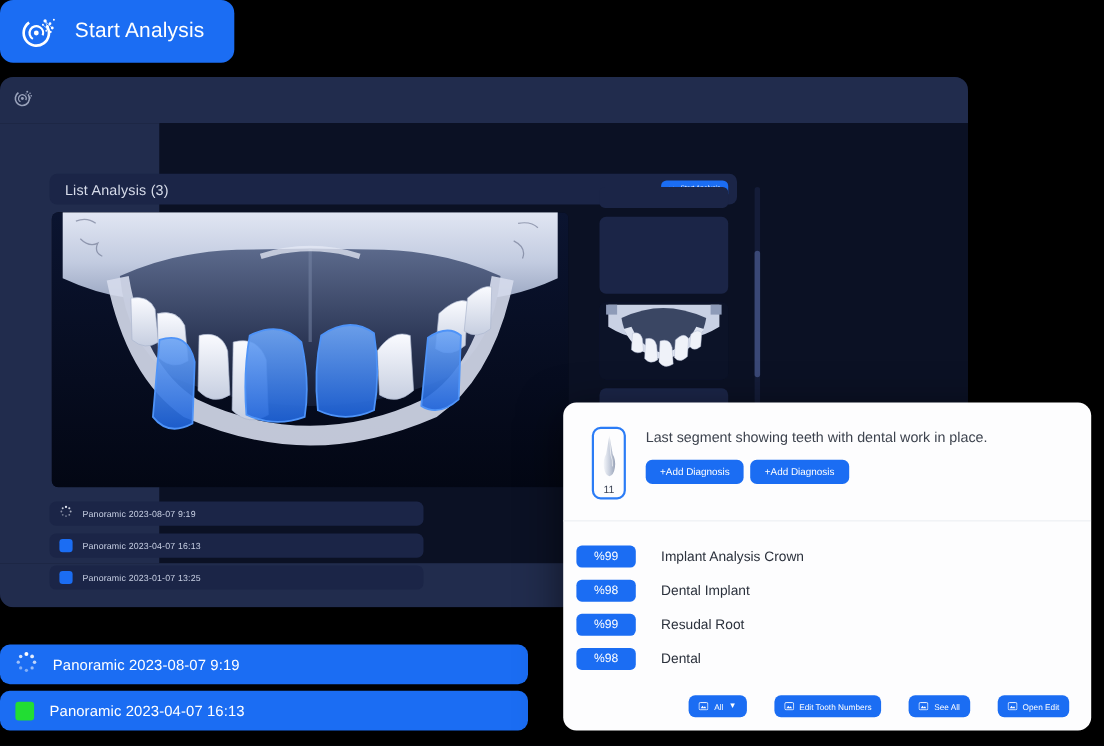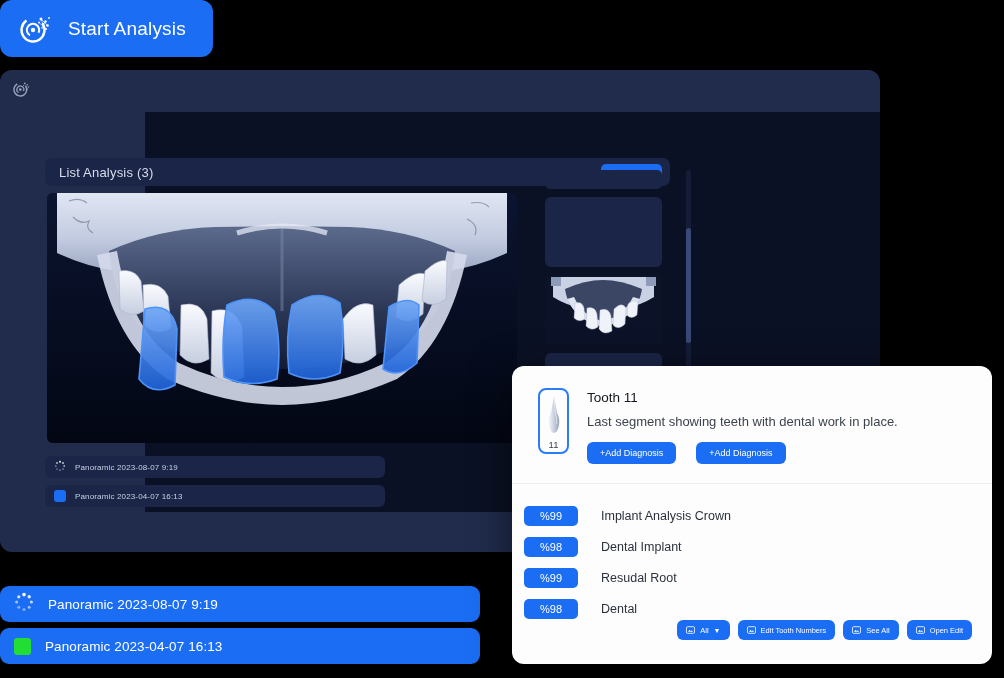--- a/index.html
+++ b/index.html
@@ -115,41 +115,41 @@
   }
   .tooth-chip{
     width:31px;height:66px;border:2px solid #2B7CF6;border-radius:8px;
     display:flex;flex-direction:column;align-items:center;
     justify-content:space-between;padding:5px 0 20px;box-sizing:border-box;flex:none;
   }
   .tooth-chip .num{font-size:9.5px;color:#3B4354;}
   .panel-head .meta{padding-top:2px;}
   .tooth-title{font-size:13.5px;color:#14181F;margin:0 0 9px;font-weight:normal;}
   .tooth-desc{font-size:13px;color:#3D434E;margin:0 0 13px;}
-  .pill-row{display:flex;gap:20px;}
+  .pill-row{display:flex;gap:6px;}
   .pill{
     background:#1B6DF3;color:#fff;border:none;border-radius:6px;
     height:22px;padding:0 13px;font-size:9px;
     font-family:"Liberation Sans",sans-serif;cursor:pointer;
   }
   .divider{height:1px;background:#ECEEF2;margin:19px 0 0;}
 
   .findings{padding:16px 0 0 12px;}
   .finding{display:flex;align-items:center;gap:23px;height:31px;}
   .pct{
     background:#1B6DF3;color:#fff;border-radius:5px;
     width:54px;height:20px;display:flex;align-items:center;justify-content:center;
     font-size:11px;flex:none;
   }
   .fname{font-size:12.5px;color:#2B313C;}
 
   .panel-foot{
-    position:absolute;left:0;bottom:12px;width:480px;height:44px;
+    position:absolute;left:0;bottom:0;width:480px;height:44px;
     display:flex;align-items:center;justify-content:flex-end;
-    gap:8px;padding-right:20px;box-sizing:border-box;
+    gap:25px;padding-right:20px;box-sizing:border-box;
   }
   .fbtn{
     background:#1B6DF3;color:#fff;border:none;border-radius:6px;height:20px;
     display:flex;align-items:center;gap:5px;padding:0 9px;
     font-size:7.5px;font-family:"Liberation Sans",sans-serif;cursor:pointer;
     white-space:nowrap;
   }
   .chev{font-size:7px;line-height:1;}
   .mini-ico{width:9px;height:8px;flex:none;}
 </style>
@@ -306,20 +306,24 @@
                 <circle cx="5" cy="5" r="1.5" opacity=".8"></circle>
             </g>
           </svg>
         </span>
         <span class="lbl">Panoramic 2023-08-07 9:19</span>
       </div>
       <div class="arow">
         <span class="sq"></span>
         <span class="lbl">Panoramic 2023-04-07 16:13</span>
       </div>
+      <div class="arow">
+        <span class="sq"></span>
+        <span class="lbl">Panoramic 2023-01-07 13:25</span>
+      </div>
     </div>
 
     <div class="thumbcol">
       <div class="thbar"></div>
       <div class="thcard"></div>
       <div class="thcard img">
         <svg width="117" height="70" viewBox="0 0 117 70">
           <rect width="117" height="70" fill="#0C1328"></rect>
           <path d="M8 2 H109 V22 Q96 30 84 32 L70 35 Q58 37 47 35 L33 32 Q21 30 8 22 Z" fill="#C9D1E4"></path>
           <path d="M20 14 Q40 5 58 5 Q76 5 97 14 Q94 34 78 44 Q58 52 39 44 Q23 34 20 14 Z" fill="#3A4663"></path>
@@ -380,21 +384,20 @@
                 <stop offset="1" stop-color="#9AA4B8"></stop>
               </linearGradient>
             </defs>
             <path d="M8 1 L11 18 q3 5 2 12 q-1 7 -5 8 q-4 -1 -5 -8 q-1 -7 2 -12 Z" fill="url(#tg)"></path>
             <path d="M8 1 L9.2 18 q2 5 1.6 11" stroke="#FFFFFF" stroke-width=".8" fill="none" opacity=".7"></path>
           </svg>
         </span>
         <span class="num">11</span>
       </div>
       <div class="meta">
-        <h2 class="tooth-title">Tooth 11</h2>
         <p class="tooth-desc">Last segment showing teeth with dental work in place.</p>
         <div class="pill-row">
           <button class="pill">+Add Diagnosis</button>
           <button class="pill">+Add Diagnosis</button>
         </div>
       </div>
     </div>
 
     <div class="divider"></div>
 

